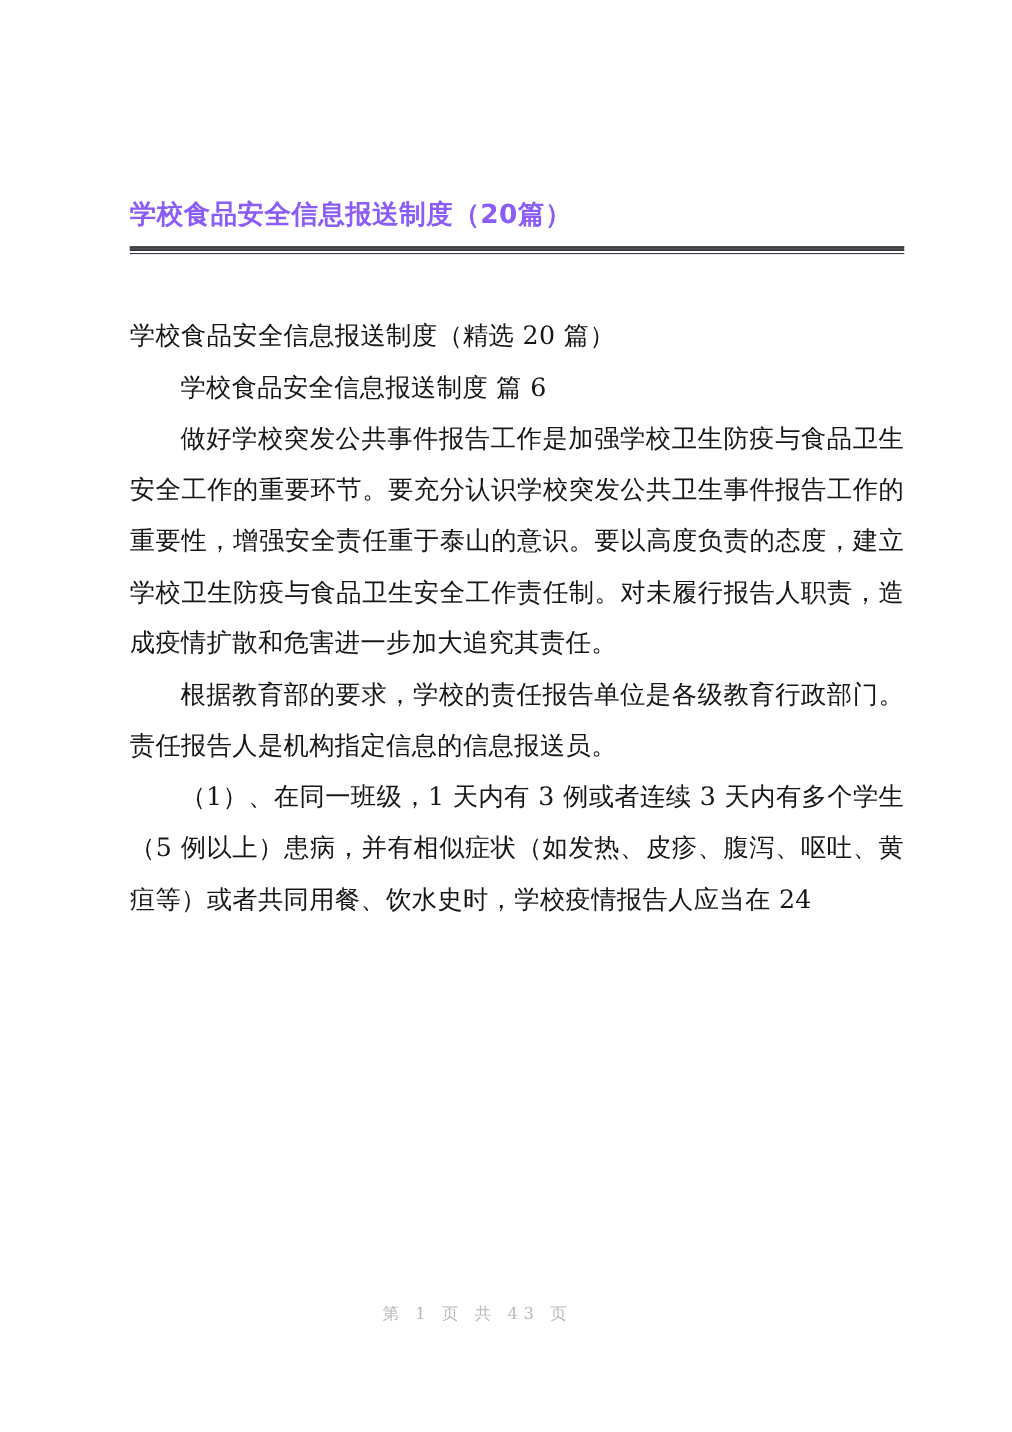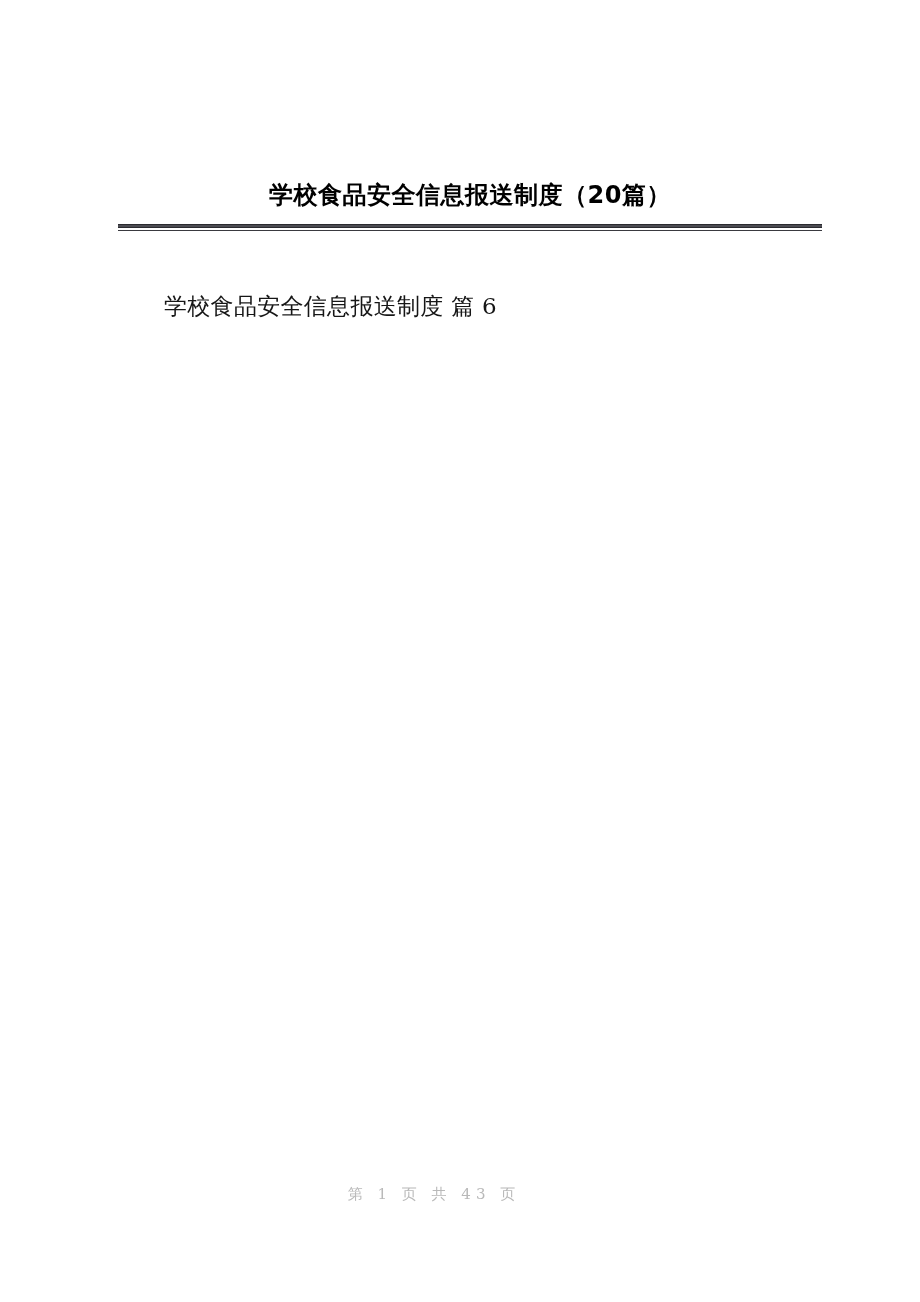--- a/index.html
+++ b/index.html
@@ -30,27 +30,27 @@
     position: absolute;
     left: 118px;
     top: 0;
     width: 704px;   
   }
 
   
   .doc-title {
     margin: 0;
     padding-top: 178px;
-    text-align: center;
+    text-align: left;
     font-family: "DejaVu Sans", "Liberation Sans", sans-serif;
     font-weight: bold;
     font-size: 24px;
     line-height: 34px;
     letter-spacing: 0.5px;
-    color: #000000;
+    color: #8b5cf6;
     white-space: nowrap;
   }
 
   
   .title-rule {
     margin-top: 12px;
     width: 704px;
     height: 7px;
     position: relative;
   }
@@ -121,29 +121,33 @@
 
     <h1 class="doc-title">学校食品安全信息报送制度（20篇）</h1>
 
     <div class="title-rule">
       <div class="bar-thick"></div>
       <div class="bar-thin"></div>
     </div>
 
     <div class="body-block">
 
+      <p class="para flush">学校食品安全信息报送制度（精选 20 篇）</p>
 
       <p class="para indent">学校食品安全信息报送制度  篇 6</p>
 
 
+      <p class="para indent">做好学校突发公共事件报告工作是加强学校卫生防疫与食品卫生安全工作的重要环节。要充分认识学校突发公共卫生事件报告工作的重要性，增强安全责任重于泰山的意识。要以高度负责的态度，建立学校卫生防疫与食品卫生安全工作责任制。对未履行报告人职责，造成疫情扩散和危害进一步加大追究其责任。</p>
+
+
+      <p class="para indent">根据教育部的要求，学校的责任报告单位是各级教育行政部门。责任报告人是机构指定信息的信息报送员。</p>
 
 
 
-
-
+      <p class="para indent">（1）、在同一班级，1 天内有 3 例或者连续 3 天内有多个学生（5 例以上）患病，并有相似症状（如发热、皮疹、腹泻、呕吐、黄疸等）或者共同用餐、饮水史时，学校疫情报告人应当在 24</p>
 
     </div>
   </div>
 
   <div class="footer">
     <span>第 1 页 共 43 页</span>
   </div>
 
 </div>
 

